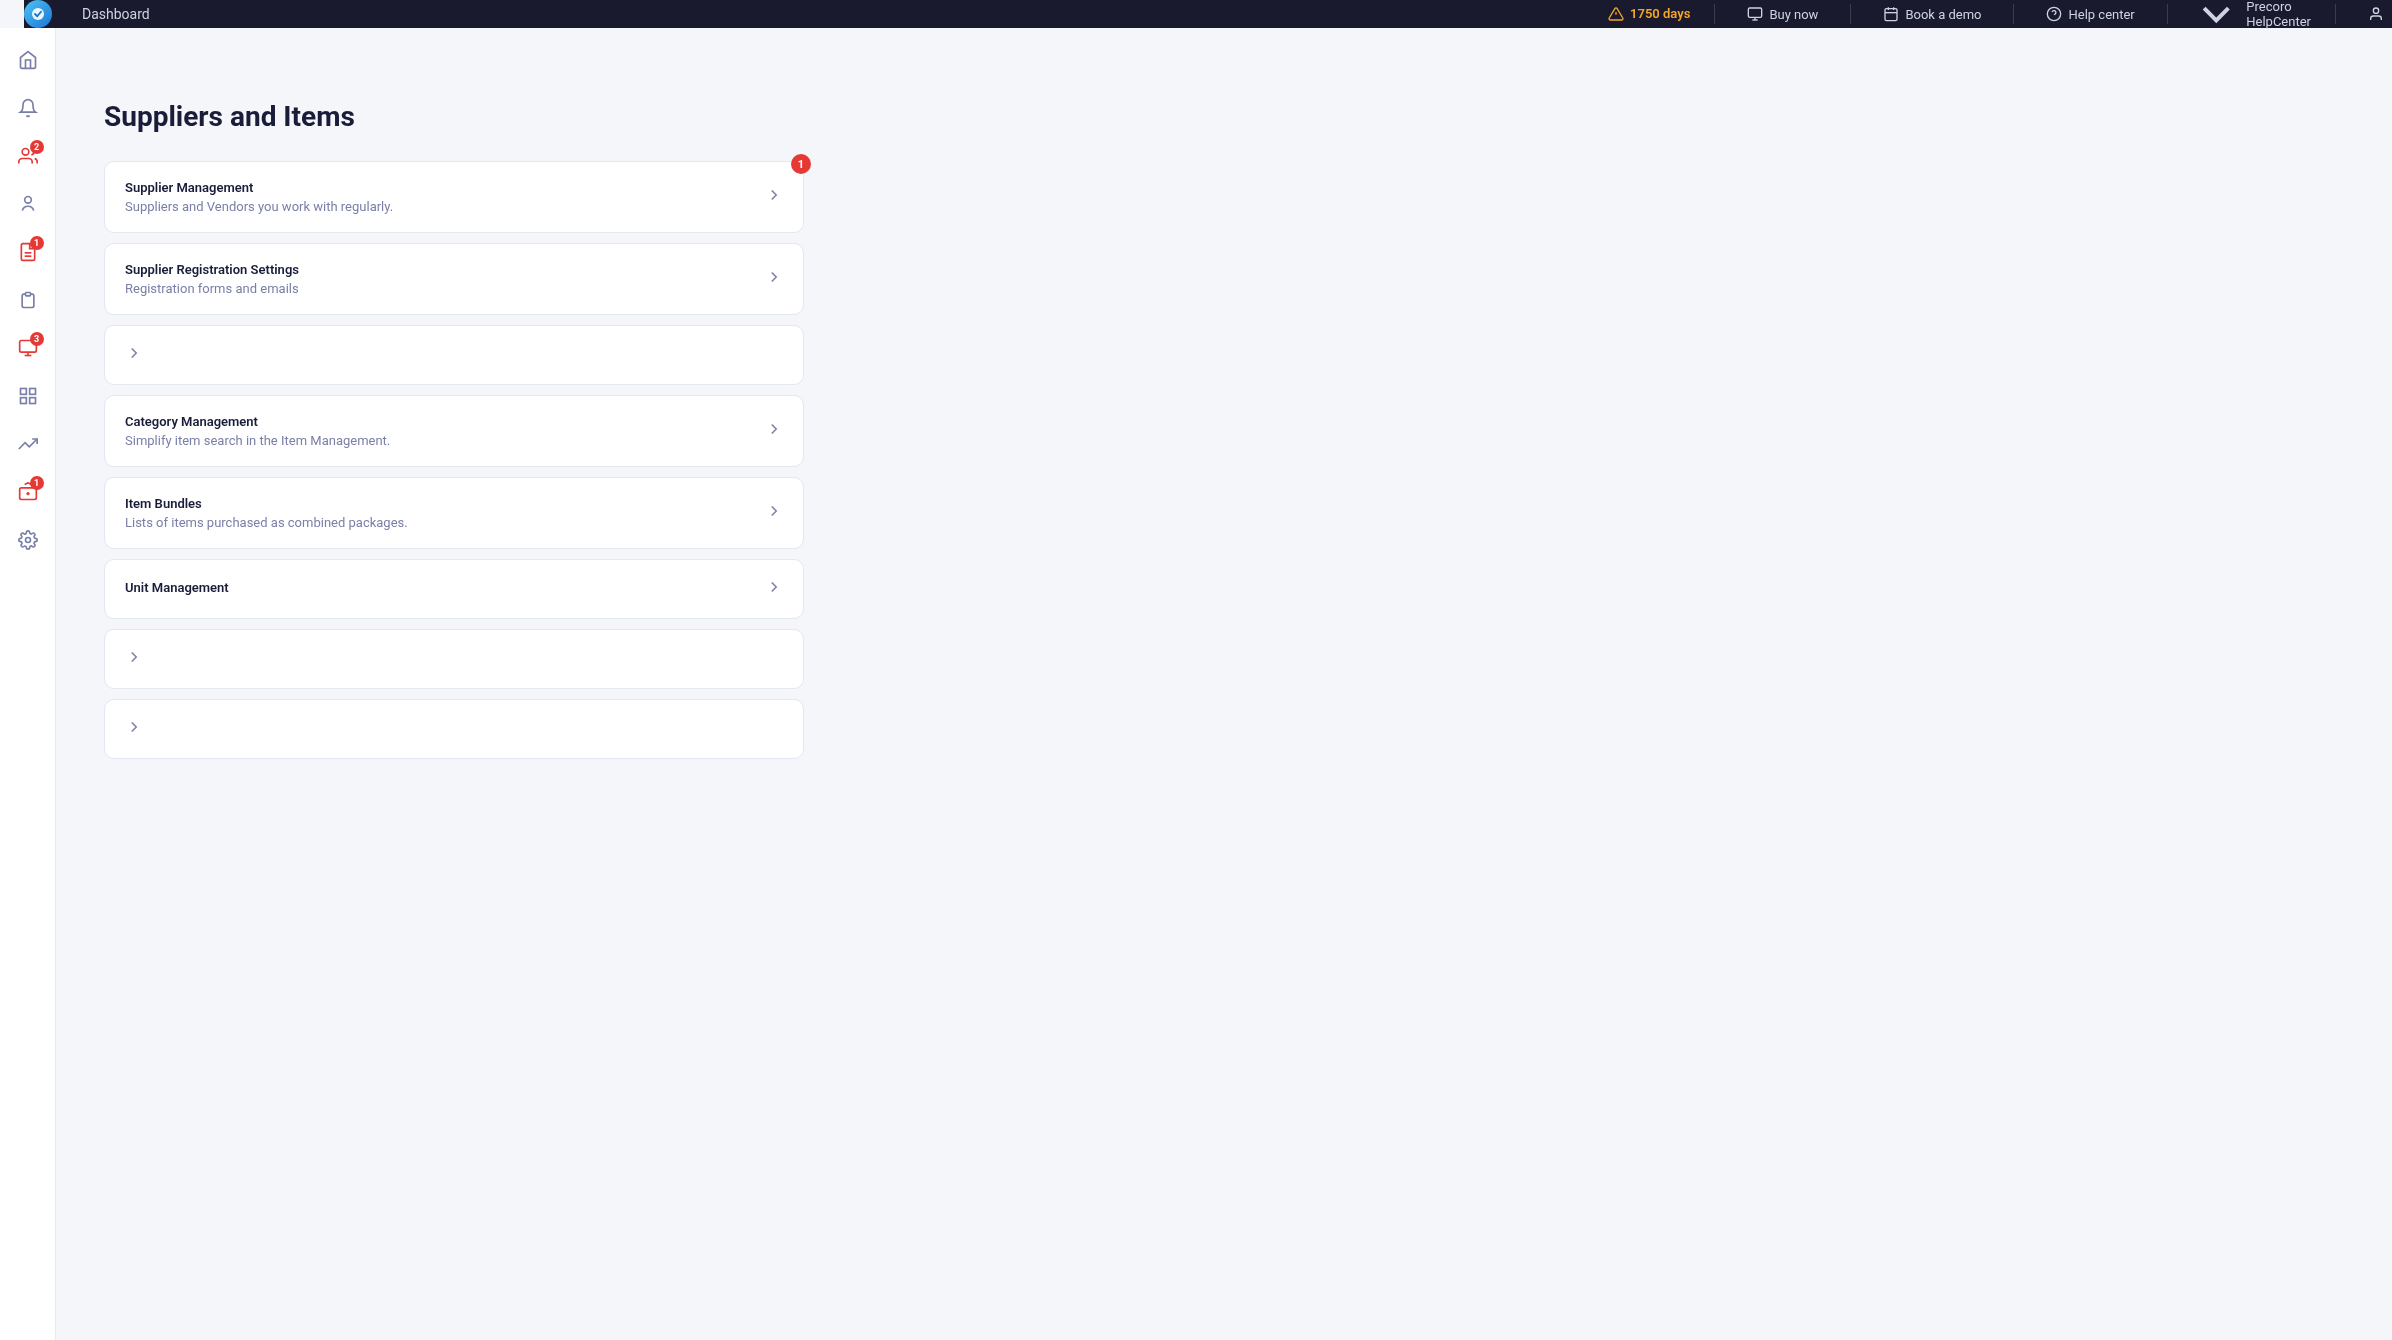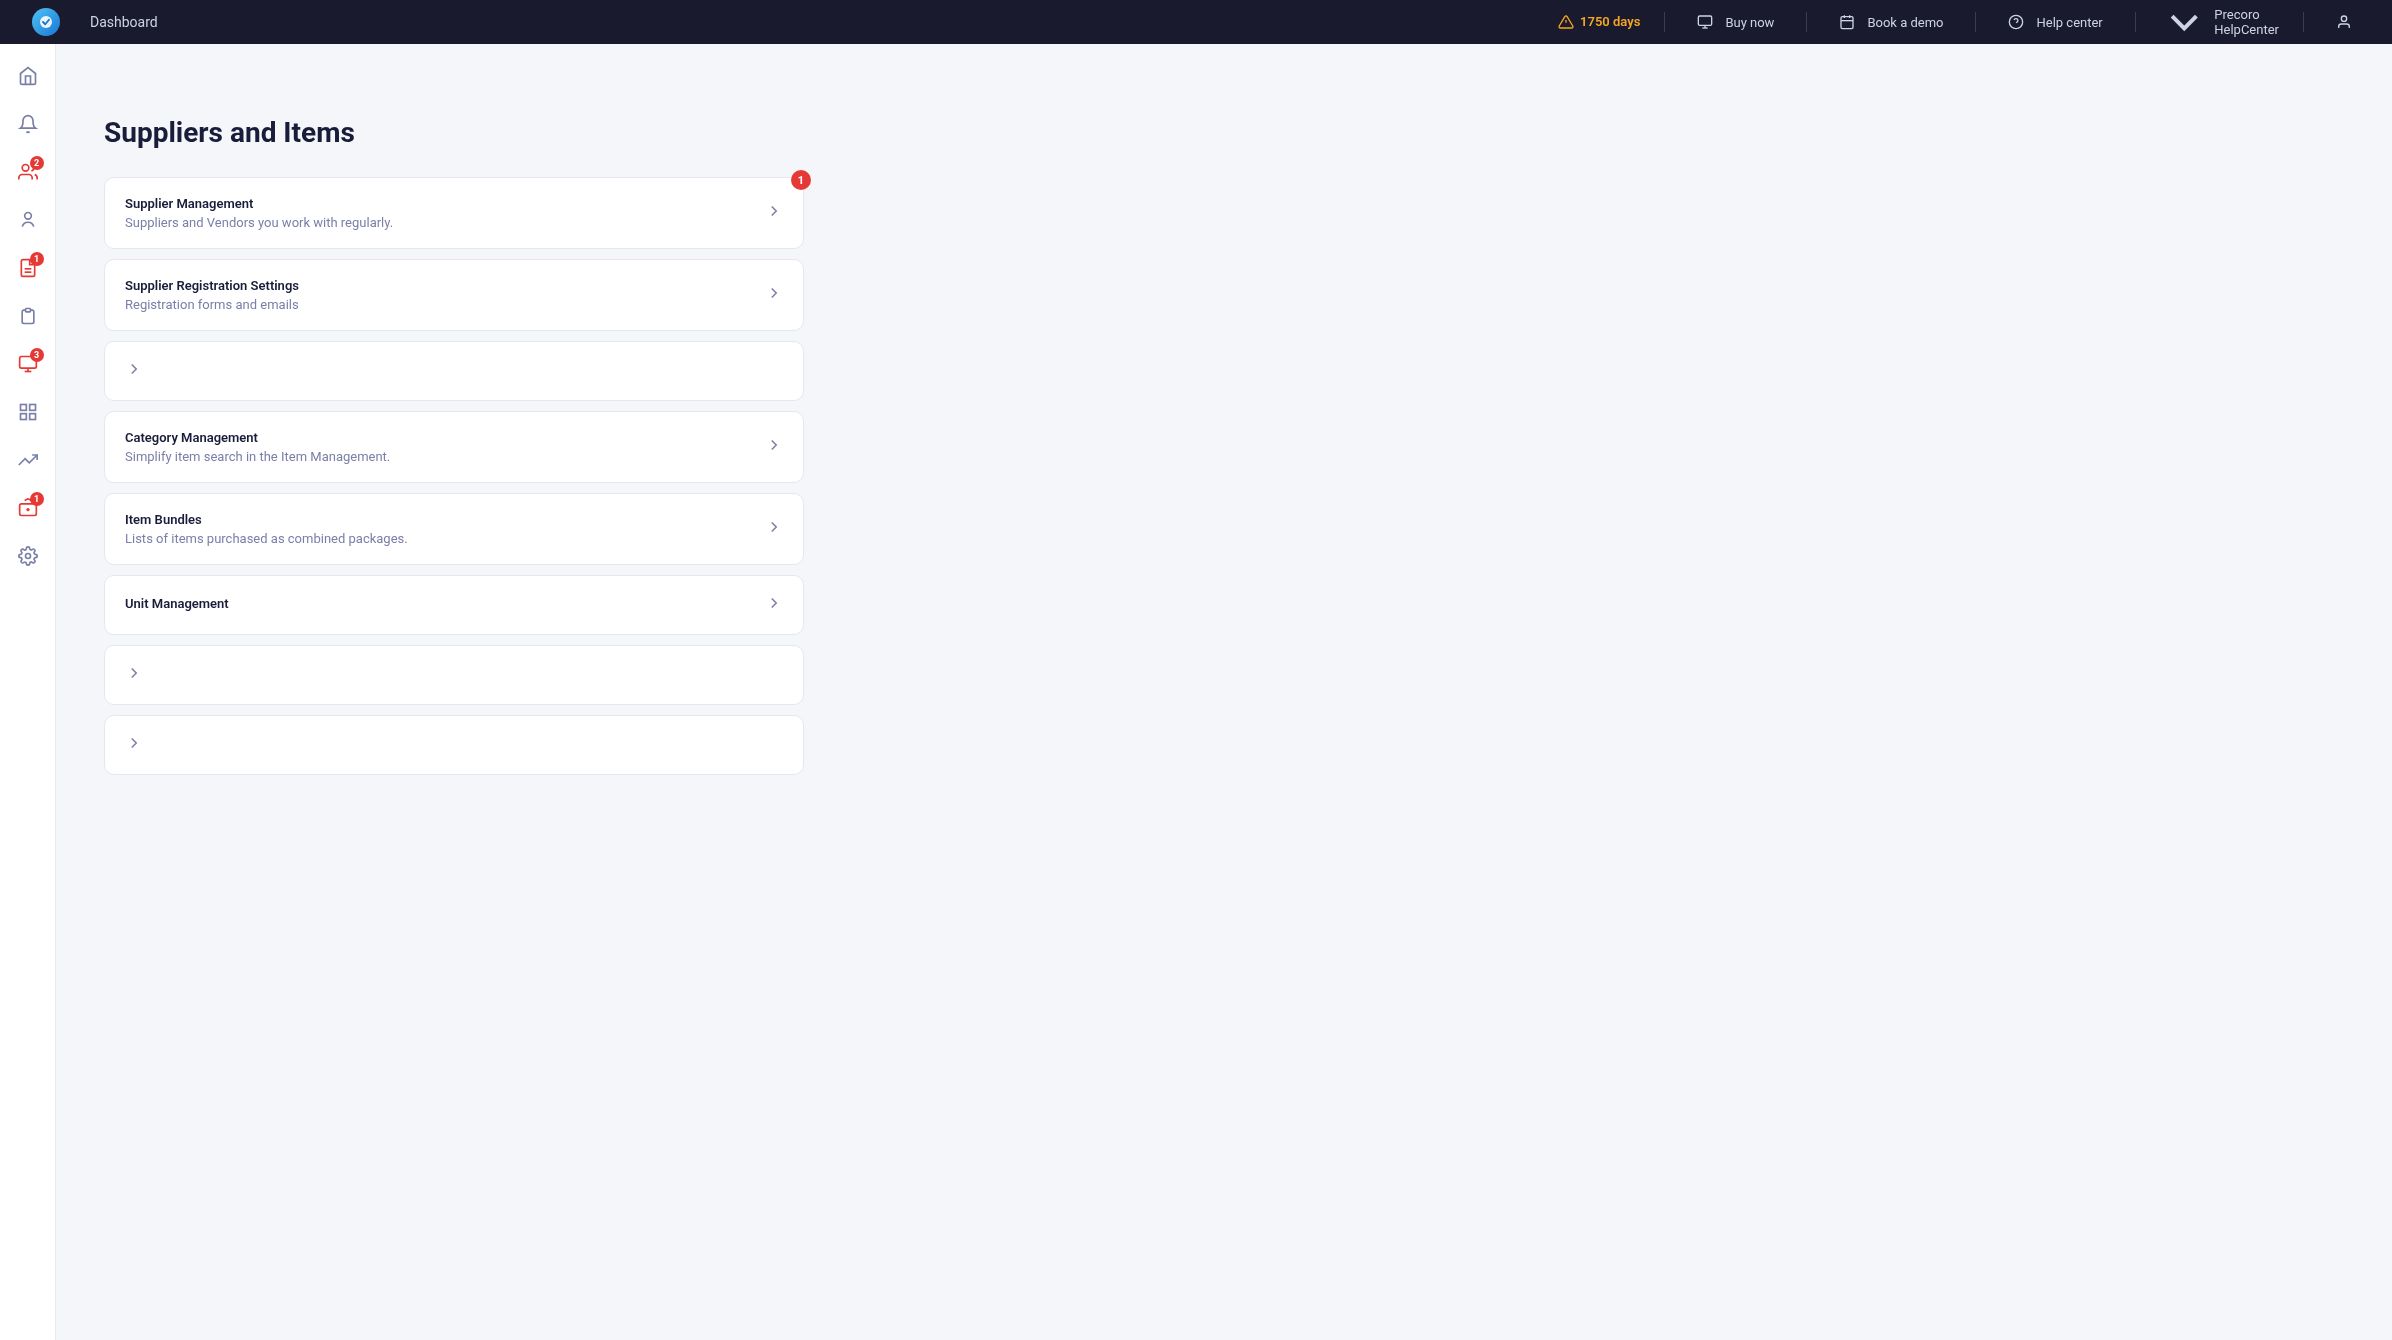--- a/index.html
+++ b/index.html
@@ -10,24 +10,25 @@
       flex-direction: column;
       height: 100vh;
       overflow: hidden;
     }
 
     
     .topnav {
       display: flex;
       align-items: center;
       background: #1a1a2e;
-      height: 44px;
-      padding: 0 32px;
+      height: 28px;
+      padding: 0 0;
       gap: 24px;
       flex-shrink: 0;
+      margin-left: 24px;
     }
     .topnav-logo {
       width: 28px;
       height: 28px;
       border-radius: 50%;
       background: linear-gradient(135deg, #4fc3f7, #1976d2);
       display: flex; align-items: center; justify-content: center;
     }
     .topnav-logo svg { width: 18px; height: 18px; }
     .topnav-dashboard {
@@ -44,21 +45,21 @@
       align-items: flex-start;
       gap: 6px;
       color: #f5a623;
       font-size: 13px;
       font-weight: 600;
     }
     .topnav-warning svg { width: 16px; height: 16px; }
     .topnav-action {
       display: flex;
       align-items: center;
-      gap: 12px;
+      gap: 6px;
       color: #cdd3e0;
       font-size: 13px;
       cursor: pointer;
       padding: 4px 8px;
       border-radius: 4px;
     }
     .topnav-action svg { width: 16px; height: 16px; }
     .topnav-divider { width: 1px; height: 20px; background: rgba(255,255,255,0.15); }
     .topnav-user {
       display: flex;

